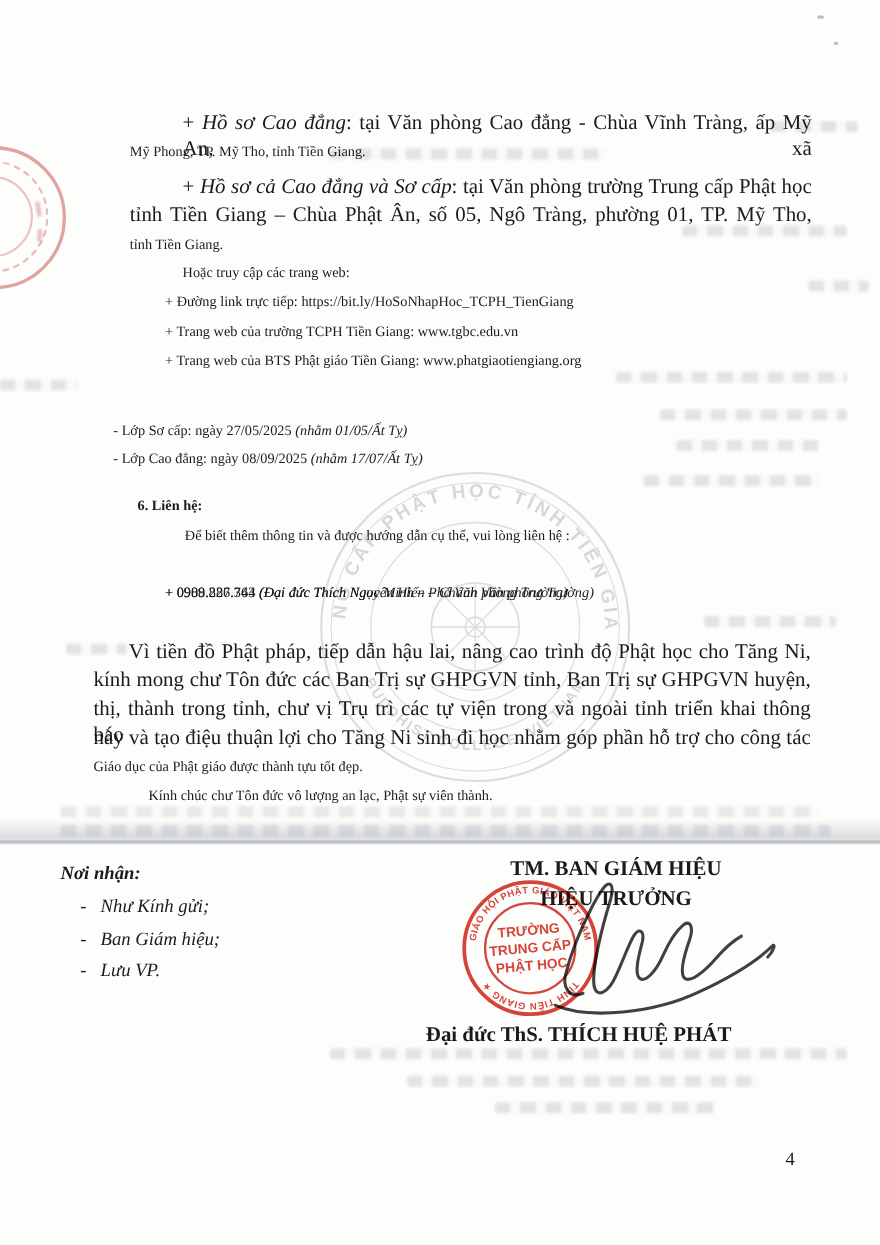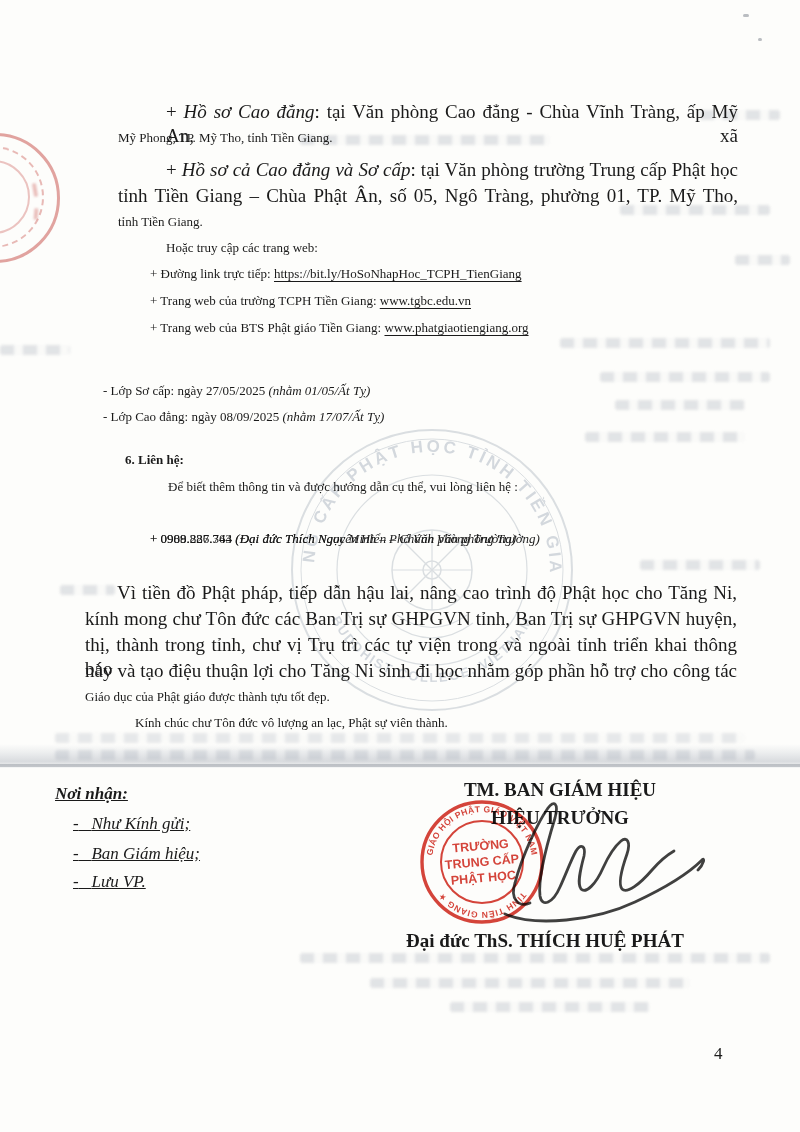--- a/index.html
+++ b/index.html
@@ -5,22 +5,22 @@
   html,body{margin:0;padding:0;background:#e8e8e8;}
   .page{
     position:relative;width:800px;height:1132px;margin:0 auto;
     background:#fdfdfb;overflow:hidden;
     font-family:"Liberation Serif","DejaVu Serif",serif;color:#1a1a1a;
   }
   .line{position:absolute;white-space:nowrap;font-size:13px;line-height:24px;}
   .justline{position:absolute;font-size:19px;line-height:24px;text-align:justify;text-align-last:justify;white-space:normal;}
   .b{font-weight:bold;}
   .i{font-style:italic;}
-  .u{text-decoration:underline;text-underline-offset:3px;}
-  .footer-it{font-style:italic;font-size:17px;text-decoration:underline;}
+  .u{text-underline-offset:3px;}
+  .footer-it{font-style:italic;font-size:17px;}
   .sign-line{position:absolute;font-weight:bold;font-size:19px;text-align:center;}
   .pagenum{position:absolute;font-size:17px;}
 
   
   .bleed{position:absolute;height:10px;border-radius:3px;
     background:repeating-linear-gradient(90deg, rgba(148,156,170,.48) 0 14px, rgba(148,156,170,.07) 14px 23px);
     filter:blur(1.6px);opacity:.55;}
   .band{position:absolute;left:0;top:744px;width:800px;height:24px;
     background:linear-gradient(180deg, rgba(190,196,205,0) 0%, rgba(190,196,205,.26) 35%, rgba(168,174,184,.42) 72%, rgba(190,196,205,.12) 100%);}
   .band:after{content:"";position:absolute;left:0;bottom:1px;width:100%;height:3px;background:rgba(138,144,154,.45);filter:blur(.6px);}
@@ -178,17 +178,17 @@
       <text x="78" y="82" font-size="12.5" text-anchor="middle">TRUNG CẤP</text>
       <text x="78" y="98" font-size="12.5" text-anchor="middle">PHẬT HỌC</text>
     </g>
   </svg>
 
   <svg class="sig" width="260" height="145" viewBox="0 0 260 145">
     <path d="M 70,115 C 58,120 50,110 55,95 C 62,68 78,34 88,20 C 94,12 99,15 95,30 C 87,56 78,92 80,108 C 82,120 93,115 100,99 C 106,86 111,72 116,63 C 121,55 126,58 124,68 C 120,83 117,96 121,101 C 126,106 136,96 143,80 C 148,69 155,58 161,53 C 167,48 171,54 167,66 C 161,83 158,96 162,101 C 167,106 180,96 192,82 C 199,74 207,67 214,63"></path>
     <path d="M 45,126 C 75,139 135,133 175,114 C 205,100 228,86 242,72 C 245,69 244,76 238,82"></path>
   </svg>
 
-  <div class="sign-line" style="left:380px;top:930px;width:330px;">Đại đức ThS. THÍCH HUỆ PHÁT</div>
+  <div class="sign-line" style="left:361px;top:930px;width:330px;">Đại đức ThS. THÍCH HUỆ PHÁT</div>
 
   <div class="pagenum" style="left:714px;top:1044px;">4</div>
 
 </div>
 
 </body></html>

